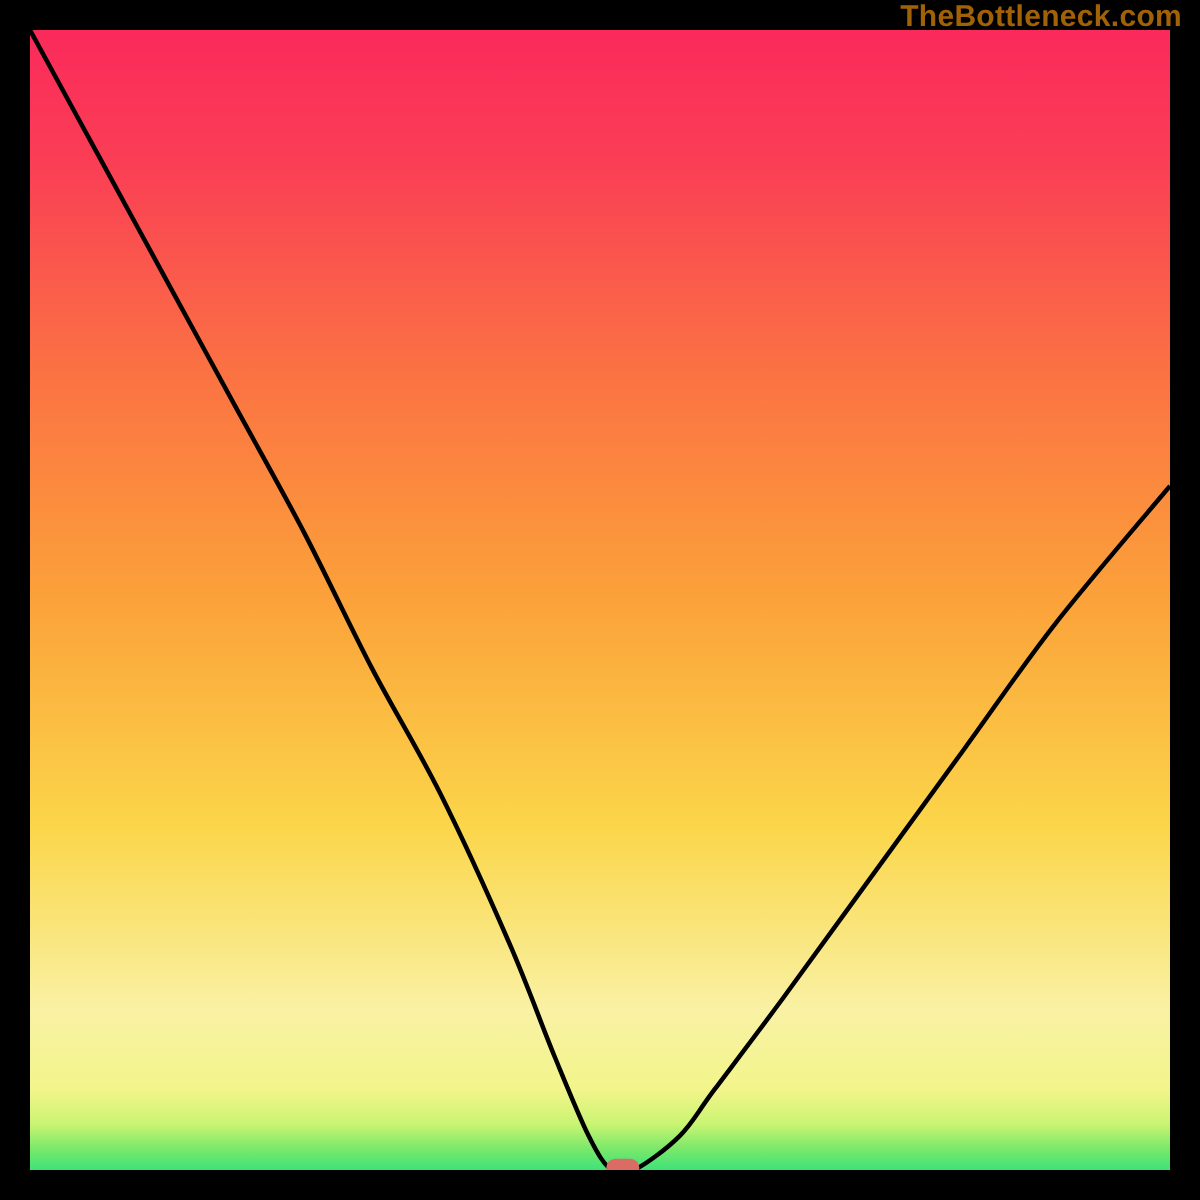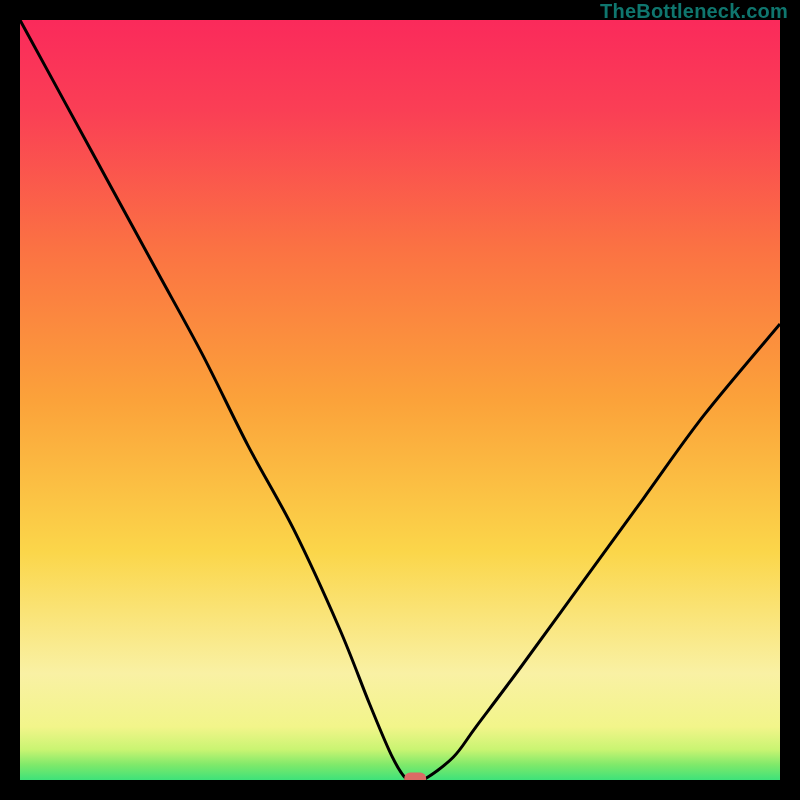--- a/index.html
+++ b/index.html
@@ -23,21 +23,21 @@
     width: 760px;
     height: 760px;
   }
   .watermark {
     position: absolute;
     top: 0;
     right: 12px;
     font-family: Arial, Helvetica, sans-serif;
     font-size: 20px;
     font-weight: 600;
-    color: #0f766e;
+    color: #a16207;
     letter-spacing: 0.2px;
   }
   svg { display: block; }
 </style>
 </head>
 <body>
 
 <div class="frame">
   <div class="plot">
     <svg id="svg" width="760" height="760" viewBox="0 0 760 760">

